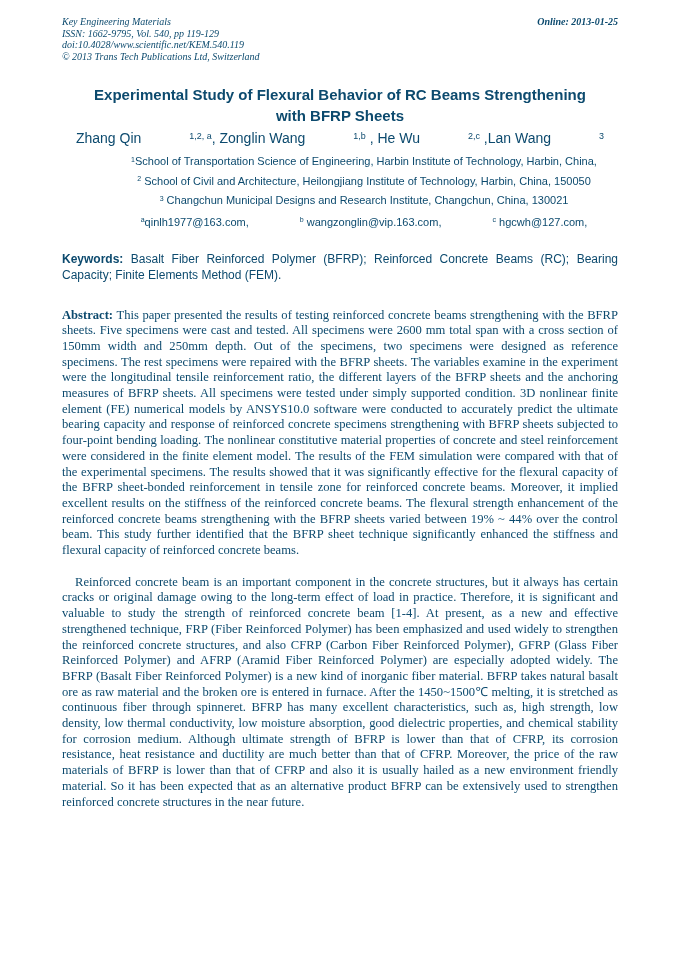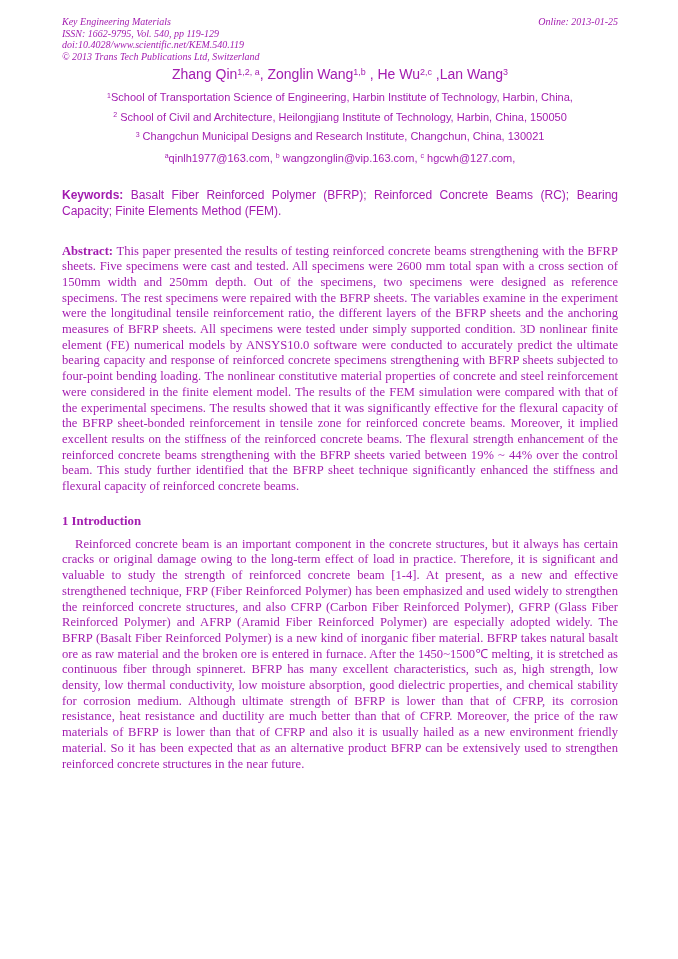--- a/index.html
+++ b/index.html
@@ -1,37 +1,37 @@
 <!DOCTYPE html>
 <html><head>
 <meta charset="utf-8">
 <style>
   html, body { margin: 0; padding: 0; background: #ffffff; }
   .page {
     position: relative;
     width: 678px;
     height: 959px;
     background: #ffffff;
-    color: #a21caf;
+    color: #0c4a6e;
     box-sizing: border-box;
     padding: 16px 60px 0 62px;
     overflow: hidden;
   }
   
   .pub-header {
     display: flex;
     justify-content: space-between;
     align-items: flex-start;
     font-family: "Liberation Serif", serif;
     font-style: italic;
     font-size: 10px;
     line-height: 11.5px;
   }
   .pub-header .left { white-space: nowrap; }
-  .pub-header .right { white-space: nowrap; text-align: left; }
+  .pub-header .right { white-space: nowrap; text-align: left; font-weight: bold; }
   
   .title {
     margin: 22px 0 0 0;
     font-family: "Liberation Sans", sans-serif;
     font-weight: bold;
     font-size: 15px;
     line-height: 21px;
     text-align: center;
   }
   .authors {
@@ -41,20 +41,21 @@
     line-height: 19px;
     text-align: center;
     white-space: nowrap;
   }
   .authors sup, .affil sup, .emails sup {
     font-size: 0.64em;
     line-height: 0;
     position: relative;
     top: -0.45em;
     vertical-align: baseline;
+    margin-left: 48px;
   }
   .affil-block { margin-top: 6px; }
   .affil {
     font-family: "Liberation Sans", sans-serif;
     font-size: 11px;
     line-height: 14.5px;
     text-align: center;
     margin-top: 5px;
   }
   .affil:first-child { margin-top: 0; }
@@ -107,35 +108,38 @@
   <div class="pub-header">
     <div class="left">
       <div>Key Engineering Materials</div>
       <div>ISSN: 1662-9795, Vol. 540, pp 119-129</div>
       <div>doi:10.4028/www.scientific.net/KEM.540.119</div>
       <div>© 2013 Trans Tech Publications Ltd, Switzerland</div>
     </div>
     <div class="right">Online: 2013-01-25</div>
   </div>
 
+  <div class="title">
+    <div>Experimental Study of Flexural Behavior of RC Beams Strengthening</div>
+    <div>with BFRP Sheets</div>
+  </div>
 
   <div class="authors">
     <span><span>Zhang Qin</span><sup>1,2, a</sup><span>, </span></span><span><span>Zonglin Wang</span><sup>1,b</sup><span> , </span></span><span><span>He Wu</span><sup>2,c</sup><span> ,</span></span><span><span>Lan Wang</span><sup>3</sup></span>
   </div>
 
   <div class="affil-block">
     <div class="affil"><sup>1</sup><span>School of Transportation Science of Engineering, Harbin Institute of Technology, Harbin, China,</span></div>
     <div class="affil"><sup>2</sup><span> School of Civil and Architecture, Heilongjiang Institute of Technology, Harbin, China, 150050</span></div>
     <div class="affil"><sup>3</sup><span> Changchun Municipal Designs and Research Institute, Changchun, China, 130021</span></div>
   </div>
 
   <div class="emails">
     <sup>a</sup><span>qinlh1977@163.com, </span><sup>b</sup><span> wangzonglin@vip.163.com, </span><sup>c</sup><span> hgcwh@127.com,</span>
   </div>
 
   <p class="keywords"><b>Keywords:</b><span> Basalt Fiber Reinforced Polymer (BFRP); Reinforced Concrete Beams (RC); Bearing Capacity; Finite Elements Method (FEM).</span></p>
 
   <p class="body-par"><b>Abstract:</b><span> This paper presented the results of testing reinforced concrete beams strengthening with the BFRP sheets. Five specimens were cast and tested. All specimens were 2600 mm total span with a cross section of 150mm width and 250mm depth. Out of the specimens, two specimens were designed as reference specimens. The rest specimens were repaired with the BFRP sheets. The variables examine in the experiment were the longitudinal tensile reinforcement ratio, the different layers of the BFRP sheets and the anchoring measures of BFRP sheets. All specimens were tested under simply supported condition. 3D nonlinear finite element (FE) numerical models by ANSYS10.0 software were conducted to accurately predict the ultimate bearing capacity and response of reinforced concrete specimens strengthening with BFRP sheets subjected to four-point bending loading. The nonlinear constitutive material properties of concrete and steel reinforcement were considered in the finite element model. The results of the FEM simulation were compared with that of the experimental specimens. The results showed that it was significantly effective for the flexural capacity of the BFRP sheet-bonded reinforcement in tensile zone for reinforced concrete beams. Moreover, it implied excellent results on the stiffness of the reinforced concrete beams. The flexural strength enhancement of the reinforced concrete beams strengthening with the BFRP sheets varied between 19% ~ 44% over the control beam. This study further identified that the BFRP sheet technique significantly enhanced the stiffness and flexural capacity of reinforced concrete beams.</span></p>
 
-  <h2 class="section-heading">1 Introduction</h2>
   <p class="intro-par">Reinforced concrete beam is an important component in the concrete structures, but it always has certain cracks or original damage owing to the long-term effect of load in practice. Therefore, it is significant and valuable to study the strength of reinforced concrete beam [1-4].  At present, as a new and effective strengthened technique, FRP (Fiber Reinforced Polymer) has been emphasized and used widely to strengthen the reinforced concrete structures, and also CFRP (Carbon Fiber Reinforced Polymer), GFRP (Glass Fiber Reinforced Polymer) and AFRP (Aramid Fiber Reinforced Polymer) are especially adopted widely. The BFRP (Basalt Fiber Reinforced Polymer) is a new kind of inorganic fiber material. BFRP takes natural basalt ore as raw material and the broken ore is entered in furnace. After the 1450~1500℃ melting, it is stretched as continuous fiber through spinneret. BFRP has many excellent characteristics, such as, high strength, low density, low thermal conductivity, low moisture absorption, good dielectric properties, and chemical stability for corrosion medium. Although ultimate strength of BFRP is lower than that of CFRP, its corrosion resistance, heat resistance and ductility are much better than that of CFRP. Moreover, the price of the raw materials of BFRP is lower than that of CFRP and also it is usually hailed as a new environment friendly material. So it has been expected that as an alternative product BFRP can be extensively used to strengthen reinforced concrete structures in the near future.</p>
 
 </div>
 
 </body></html>

